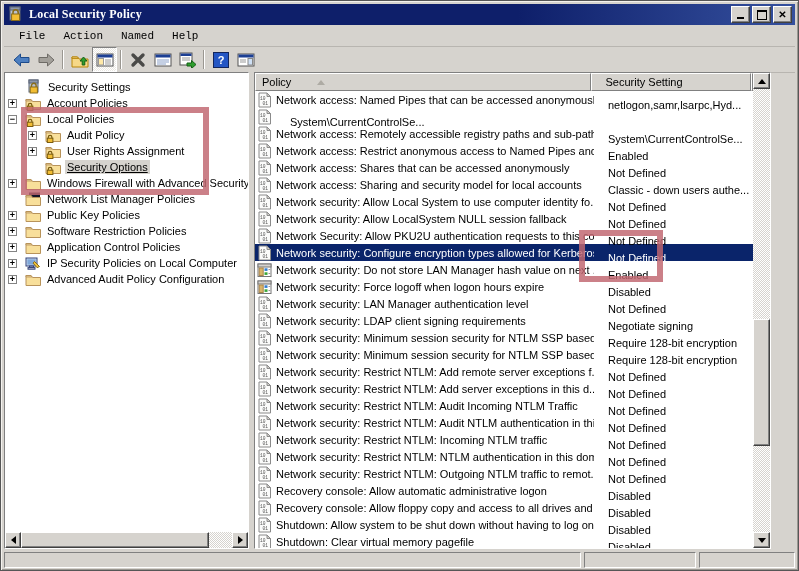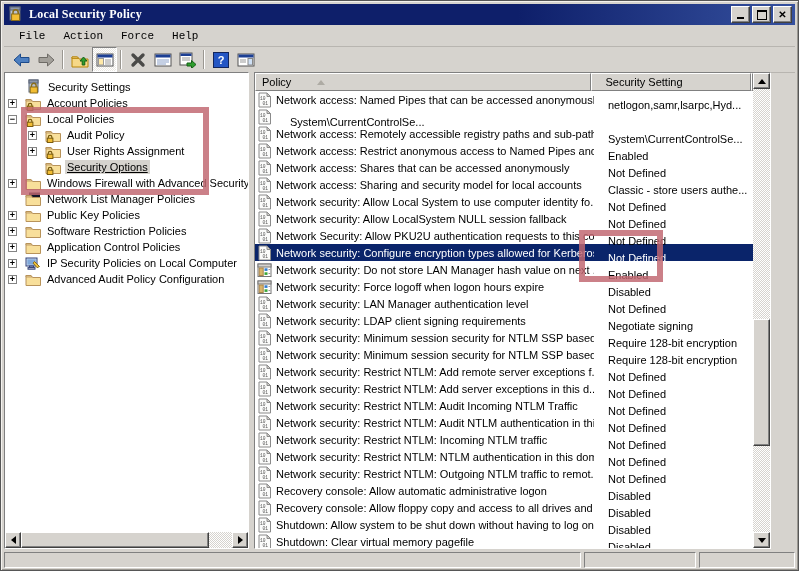--- a/index.html
+++ b/index.html
@@ -121,21 +121,21 @@
         </span>
       <span class="cap">
           <span class="g-cls">✕</span>
         </span>
     </span>
   </div>
 
   <div class="menubar">
       <span class="menu-item">File</span>
       <span class="menu-item">Action</span>
-      <span class="menu-item">Force</span>
+      <span class="menu-item">Named</span>
       <span class="menu-item">Help</span>
     </div>
 
   <div class="toolbar">
       <span class="tbtn">
         <span class="icn">
           <svg width="19" height="16" viewBox="0 0 19 16">
             <path d="M8.5 2 L2 8 L8.5 14 L8.5 10.5 L17 10.5 L17 5.5 L8.5 5.5 Z" fill="#4d7fc0" stroke="#1c4a8a"></path>
           </svg>
         </span>
@@ -459,21 +459,21 @@
             <div class="lrow">
     <span class="icn ric">
                 <svg width="15" height="16" viewBox="0 0 15 16">
                   <path d="M2 1 h8 l3.5 3.5 V15 H2 z" fill="#fbfbfa" stroke="#8a8a8a"></path>
                   <path d="M10 1 l3.5 3.5 H10 z" fill="#d6d3ce" stroke="#8a8a8a"></path>
                   <text x="3" y="8" font-size="4.6" font-family="Liberation Mono, monospace" fill="#555">10</text>
                   <text x="5.5" y="13" font-size="4.6" font-family="Liberation Mono, monospace" fill="#555">01</text>
                 </svg>
               </span>
     <span class="rpolicy">Network access: Sharing and security model for local accounts</span>
-    <span class="rsetting">Classic - store users authe...</span>
+    <span class="rsetting">Classic - down users authe...</span>
   </div>
             <div class="lrow">
     <span class="icn ric">
                 <svg width="15" height="16" viewBox="0 0 15 16">
                   <path d="M2 1 h8 l3.5 3.5 V15 H2 z" fill="#fbfbfa" stroke="#8a8a8a"></path>
                   <path d="M10 1 l3.5 3.5 H10 z" fill="#d6d3ce" stroke="#8a8a8a"></path>
                   <text x="3" y="8" font-size="4.6" font-family="Liberation Mono, monospace" fill="#555">10</text>
                   <text x="5.5" y="13" font-size="4.6" font-family="Liberation Mono, monospace" fill="#555">01</text>
                 </svg>
               </span>

